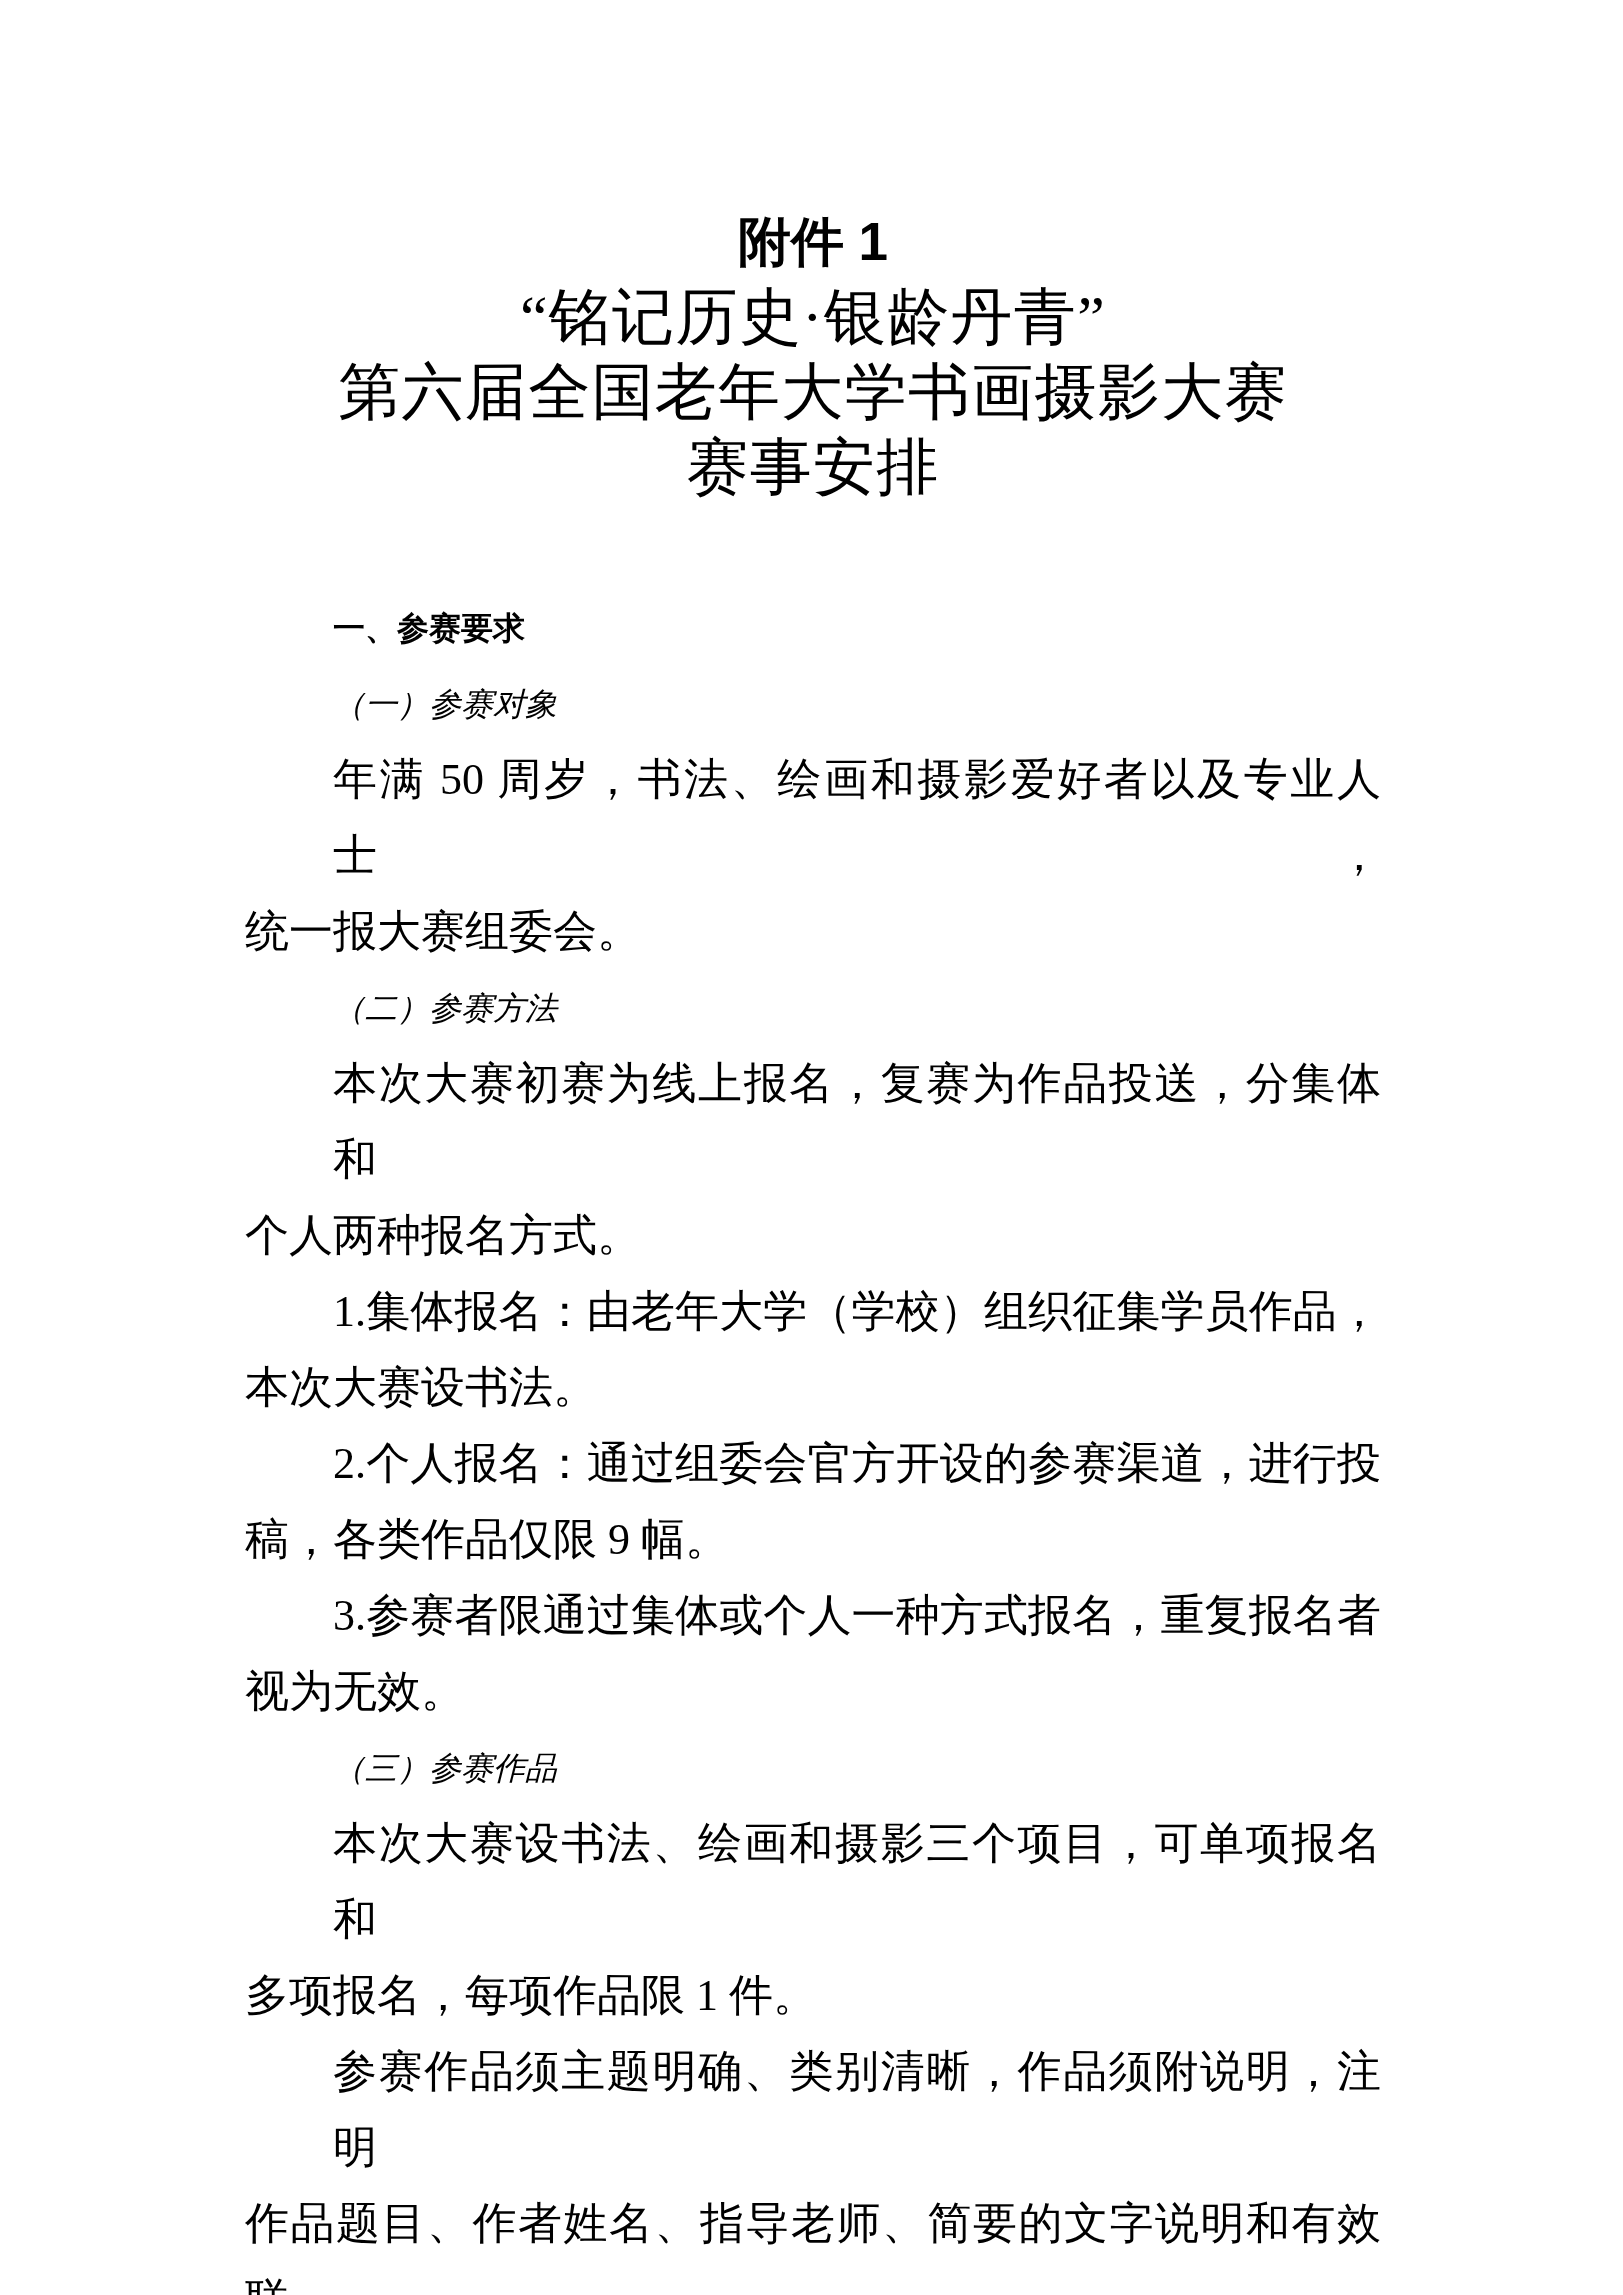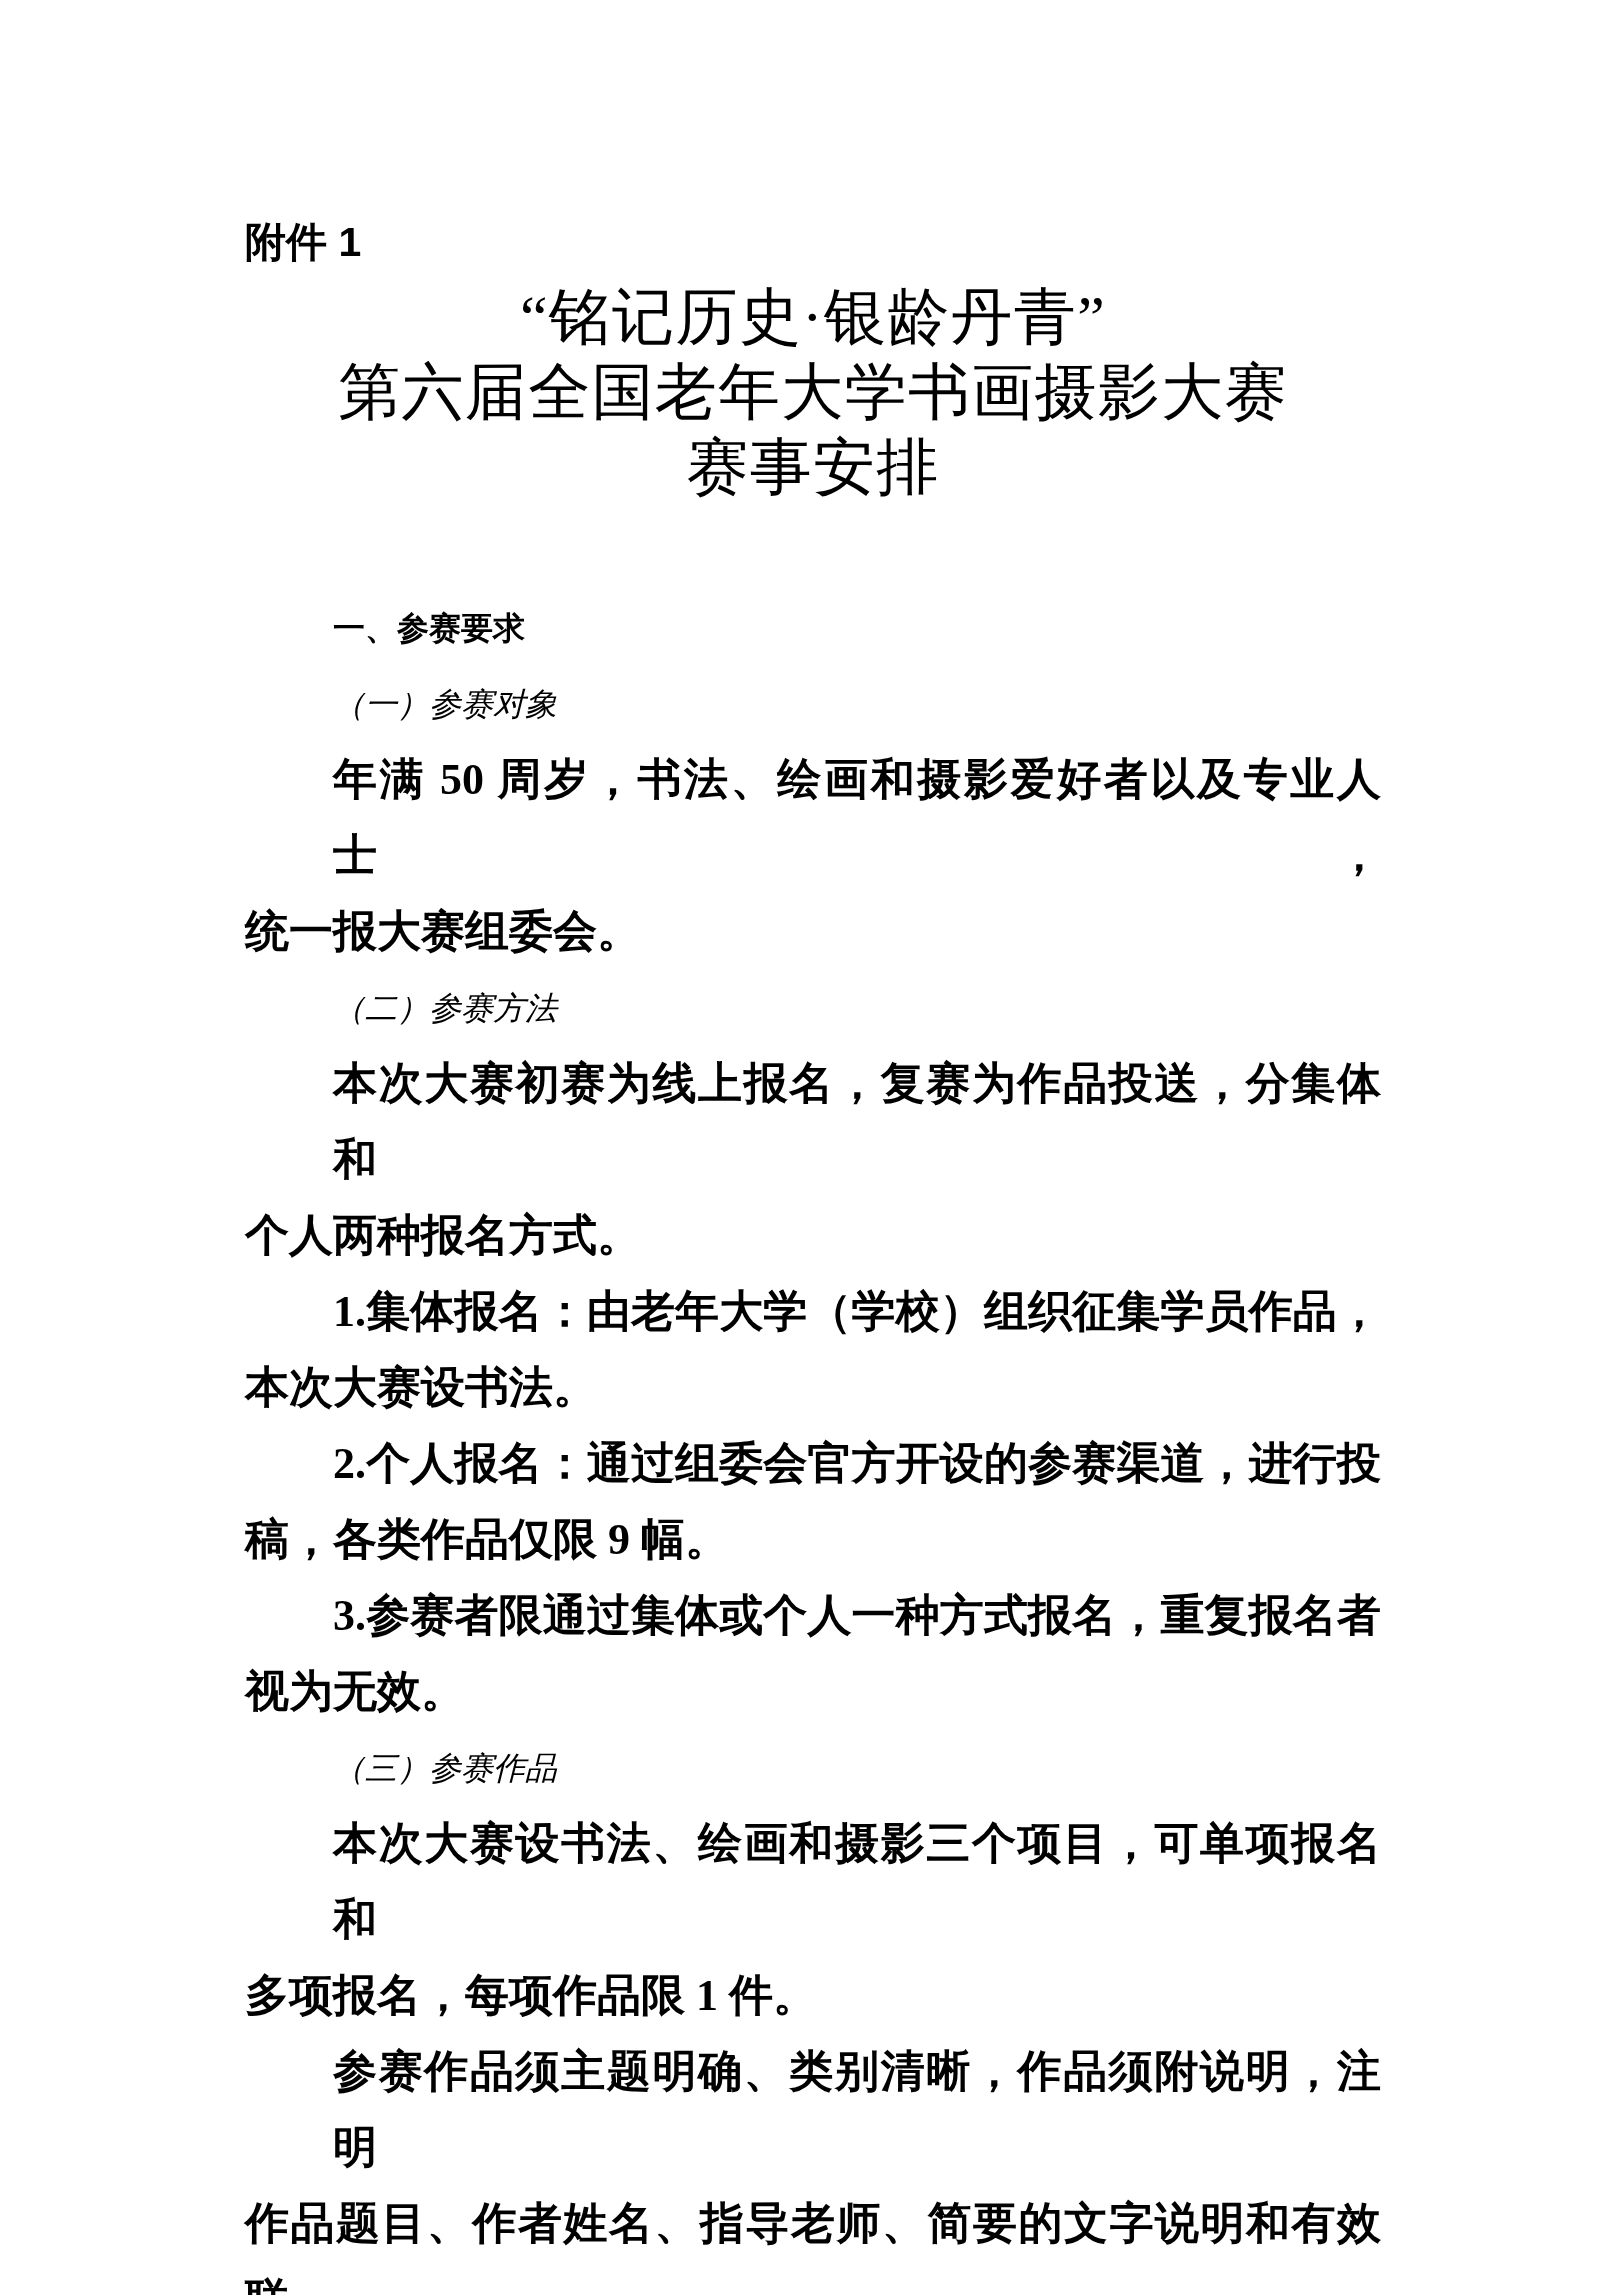--- a/index.html
+++ b/index.html
@@ -10,23 +10,23 @@
     height: 2295px;
     background: #ffffff;
     color: #000000;
     padding: 204px 242px 0 245px;
     font-family: "Liberation Serif", serif;
     overflow: hidden;
   }
   .attachment {
     font-family: "Liberation Sans", sans-serif;
     font-weight: 700;
-    font-size: 41px;
+    font-size: 53px;
     line-height: 76px;
-    text-align: left;
+    text-align: center;
   }
   .title-block {
     text-align: center;
     font-family: "Liberation Serif", serif;
     font-weight: 400;
   }
   .title-line {
     font-size: 62px;
     line-height: 75px;
     letter-spacing: 1.3px;
@@ -40,21 +40,21 @@
   }
   .h2 {
     font-family: "Liberation Serif", serif;
     font-weight: 400;
     font-size: 32px;
     line-height: 76px;
     font-style: italic;
   }
   .body-line {
     font-family: "Liberation Serif", serif;
-    font-weight: 700;
+    font-weight: 400;
     font-size: 44px;
     line-height: 76px;
     white-space: nowrap;
   }
   .fill {
     white-space: normal;
     text-align: justify;
     text-align-last: justify;
   }
   .indent { padding-left: 88px; }

